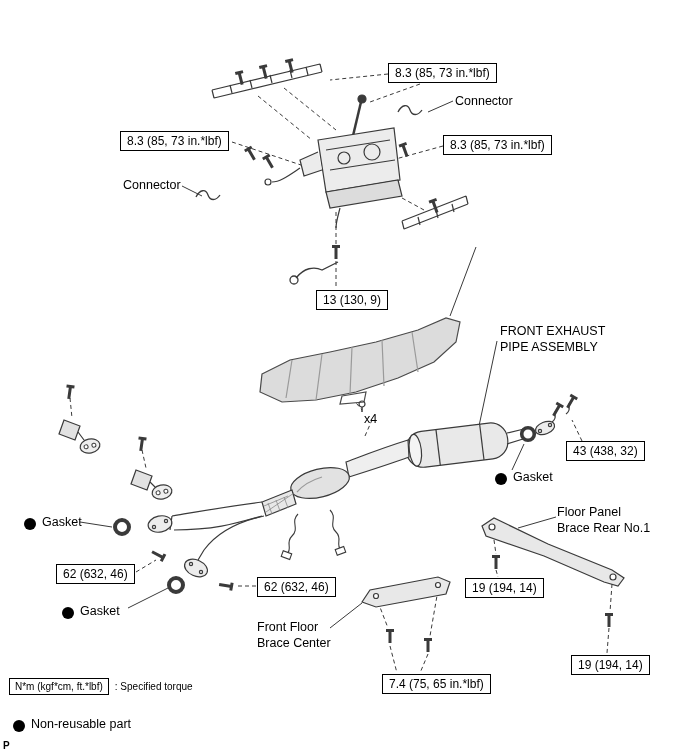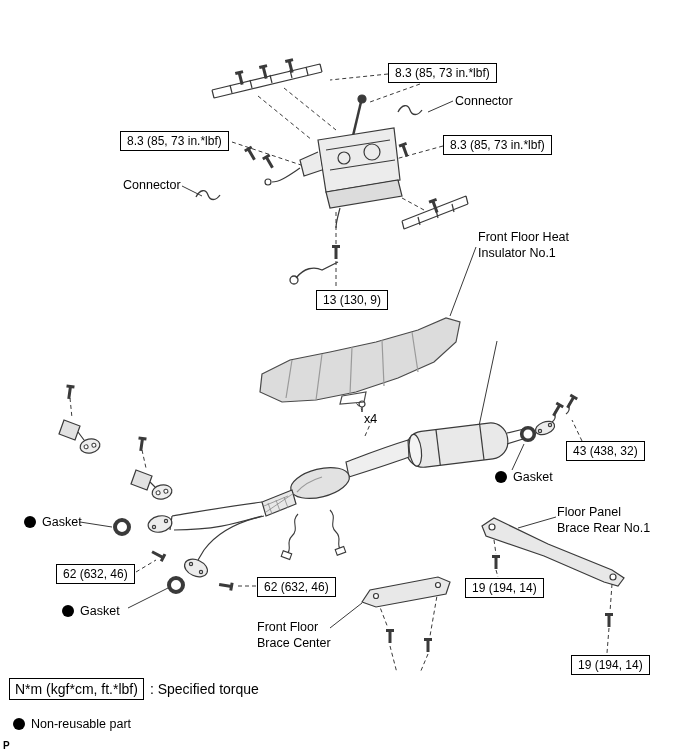--- a/index.html
+++ b/index.html
@@ -5,23 +5,23 @@
   * { box-sizing: border-box; margin: 0; padding: 0; }
   html, body { background: #fff; }
   body { font-family: "Liberation Sans", "DejaVu Sans", sans-serif; color: #000; }
   #canvas { position: relative; width: 687px; height: 756px; background: #fff; overflow: hidden; }
   svg.art { position: absolute; left: 0; top: 0; }
   .tq {
     position: absolute; border: 1px solid #000; background: #fff;
     padding: 2px 6px; font-size: 12px; line-height: 1.2; white-space: nowrap;
   }
   .lbl { position: absolute; font-size: 12.5px; line-height: 1.3; white-space: pre-line; }
-  .dot-row { display: flex; align-items: center; gap: 6px; white-space: nowrap; }
+  .dot-row { display: flex; align-items: flex-end; gap: 6px; white-space: nowrap; }
   .bullet { display: inline-block; width: 12px; height: 12px; border-radius: 50%; background: #000; flex: 0 0 auto; }
-  .legend-row { position: absolute; display: flex; align-items: center; font-size: 14px; white-space: nowrap; }
+  .legend-row { position: absolute; display: flex; align-items: center; font-size: 10px; white-space: nowrap; }
   .legend-box { border: 1px solid #000; padding: 2px 5px; margin-right: 6px; white-space: nowrap; }
   .pmark { position: absolute; font-size: 10px; font-weight: bold; }
 </style>
 </head>
 <body>
 
 <div id="canvas">
 
   <svg class="art" width="687" height="756" viewBox="0 0 687 756">
     <defs>
@@ -202,25 +202,26 @@
 
   <div class="tq" style="left:388px;top:63px">8.3 (85, 73 in.*lbf)</div>
   <div class="tq" style="left:120px;top:131px">8.3 (85, 73 in.*lbf)</div>
   <div class="tq" style="left:443px;top:135px">8.3 (85, 73 in.*lbf)</div>
   <div class="tq" style="left:316px;top:290px">13 (130, 9)</div>
   <div class="tq" style="left:566px;top:441px">43 (438, 32)</div>
   <div class="tq" style="left:56px;top:564px">62 (632, 46)</div>
   <div class="tq" style="left:257px;top:577px">62 (632, 46)</div>
   <div class="tq" style="left:465px;top:578px">19 (194, 14)</div>
   <div class="tq" style="left:571px;top:655px">19 (194, 14)</div>
+  <div class="tq" style="left:382px;top:674px">7.4 (75, 65 in.*lbf)</div>
 
   <div class="lbl" style="left:455px;top:93px">Connector</div>
   <div class="lbl" style="left:123px;top:177px">Connector</div>
-  <div class="lbl" style="left:478px;top:229px">Front Floor Heat
-Insulator No.1</div>
+  <div class="lbl" style="left:500px;top:323px">FRONT EXHAUST
+PIPE ASSEMBLY</div>
   <div class="lbl" style="left:364px;top:411px">x4</div>
   <div class="lbl" style="left:557px;top:504px">Floor Panel
 Brace Rear No.1</div>
   <div class="lbl" style="left:257px;top:619px">Front Floor
 Brace Center</div>
 
   <div class="lbl dot-row" style="left:495px;top:469px">
     <span class="bullet"></span>
     <span>Gasket</span>
   </div>

